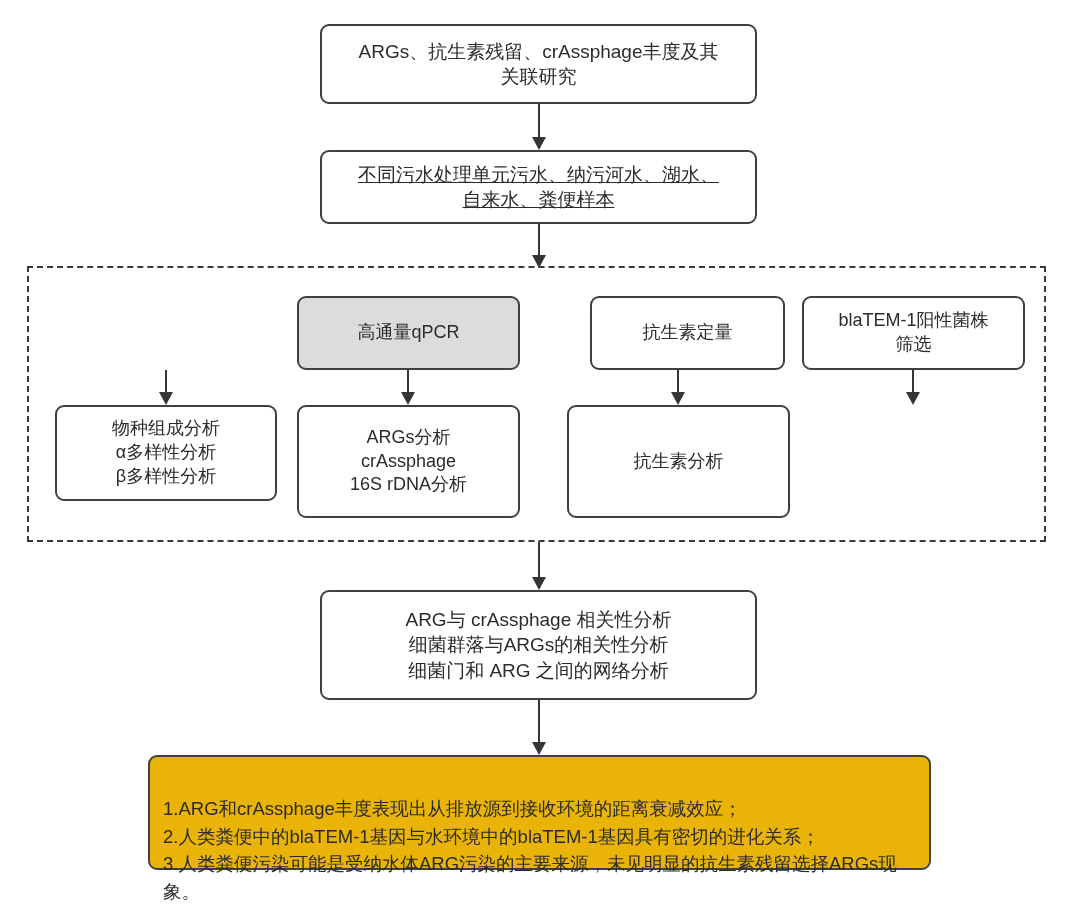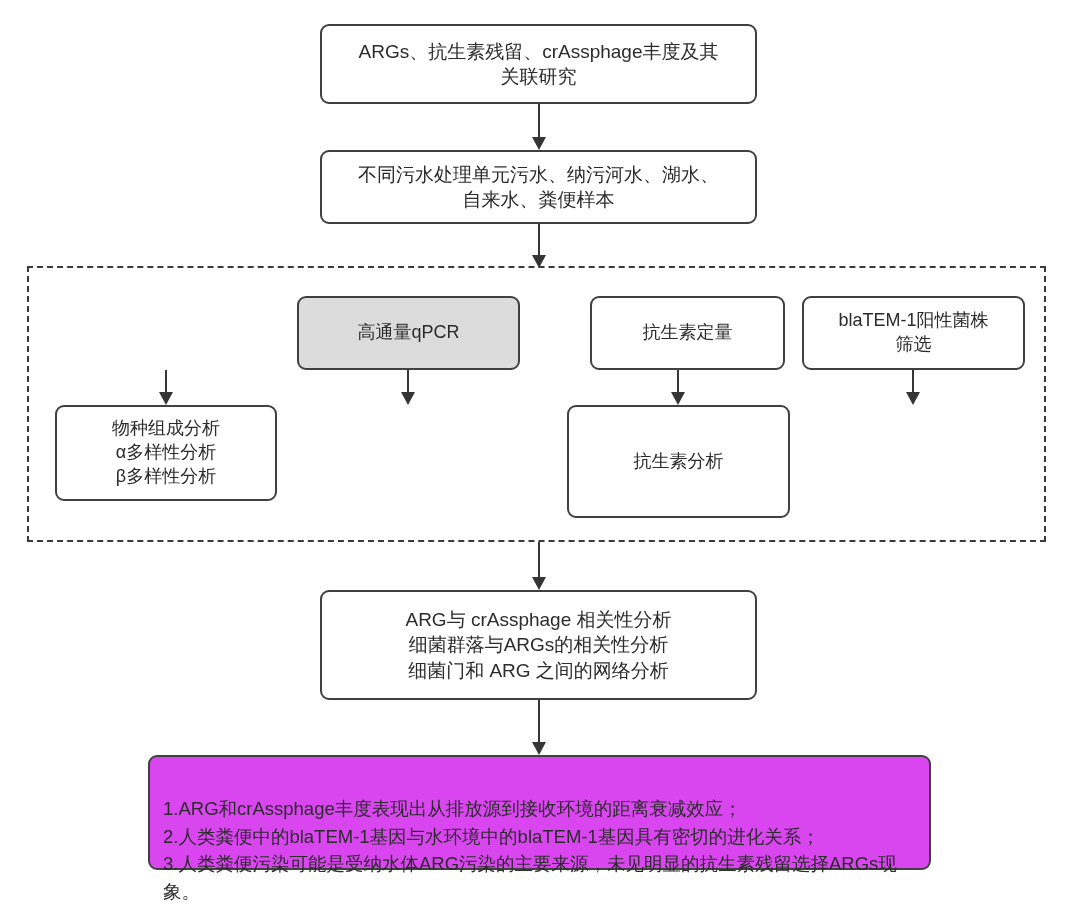--- a/index.html
+++ b/index.html
@@ -43,21 +43,21 @@
     box-sizing: border-box;
   }
   .box-lg { font-size: 19px; }
   .box-md { font-size: 18px; }
 
   .concl {
     position: absolute;
     box-sizing: border-box;
     border: 2px solid #404040;
     border-radius: 9px;
-    background: #d946ef;
+    background: #eab308;
     text-align: left;
     font-size: 18.5px;
     line-height: 1.5;
     white-space: pre-line;
     padding: 10px 6px 10px 13px;
     font-family: "Liberation Sans Narrow", "Liberation Sans", "DejaVu Sans", sans-serif;
     font-stretch: condensed;
     color: #2b2b2b;
   }
 
@@ -100,21 +100,21 @@
   <div class="box box-lg" style="left:320px; top:24px; width:437px; height:80px;">
     <span class="txt">ARGs、抗生素残留、crAssphage丰度及其
 关联研究</span>
   </div>
 
   <div class="arrow" style="left:531px; top:104px; width:16px; height:46px;">
     <div class="stem" style="height:33px;"></div>
     <div class="head"></div>
   </div>
 
-  <div class="box box-lg" style="left:320px; top:150px; width:437px; height:74px;">
+  <div class="box box-lg" style="left:320px; top:150px; width:437px; height:74px;text-decoration:underline;">
     <span class="txt">不同污水处理单元污水、纳污河水、湖水、
 自来水、粪便样本</span>
   </div>
 
   <div class="arrow" style="left:531px; top:224px; width:16px; height:44px;">
     <div class="stem" style="height:31px;"></div>
     <div class="head"></div>
   </div>
 
   <div class="dashed-group" style="left:27px; top:266px; width:1019px; height:276px;"></div>
@@ -128,20 +128,25 @@
 α多样性分析
 β多样性分析</span>
   </div>
 
   <div class="box box-md grey" style="left:297px; top:296px; width:223px; height:74px;">
     <span class="txt">高通量qPCR</span>
   </div>
   <div class="arrow" style="left:400px; top:370px; width:16px; height:35px;">
     <div class="stem" style="height:22px;"></div>
     <div class="head"></div>
+  </div>
+  <div class="box box-md" style="left:297px; top:405px; width:223px; height:113px;">
+    <span class="txt">ARGs分析
+crAssphage
+16S rDNA分析</span>
   </div>
 
   <div class="box box-md" style="left:590px; top:296px; width:195px; height:74px;">
     <span class="txt">抗生素定量</span>
   </div>
   <div class="arrow" style="left:670px; top:370px; width:16px; height:35px;">
     <div class="stem" style="height:22px;"></div>
     <div class="head"></div>
   </div>
   <div class="box box-md" style="left:567px; top:405px; width:223px; height:113px;">

